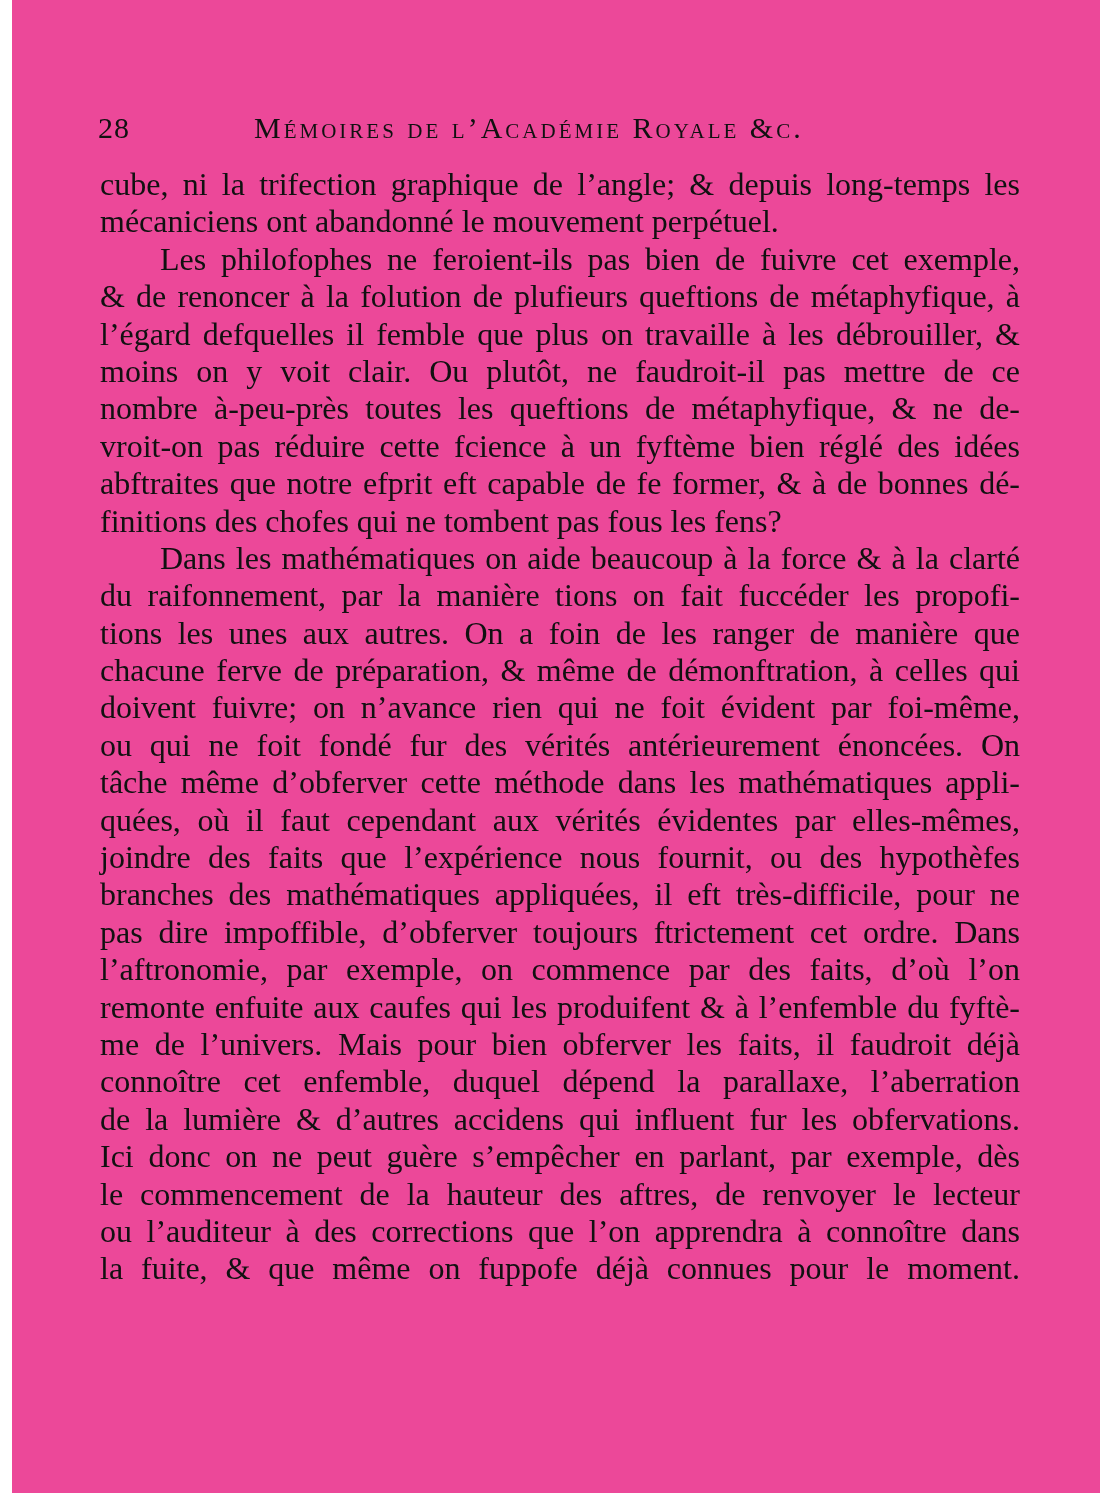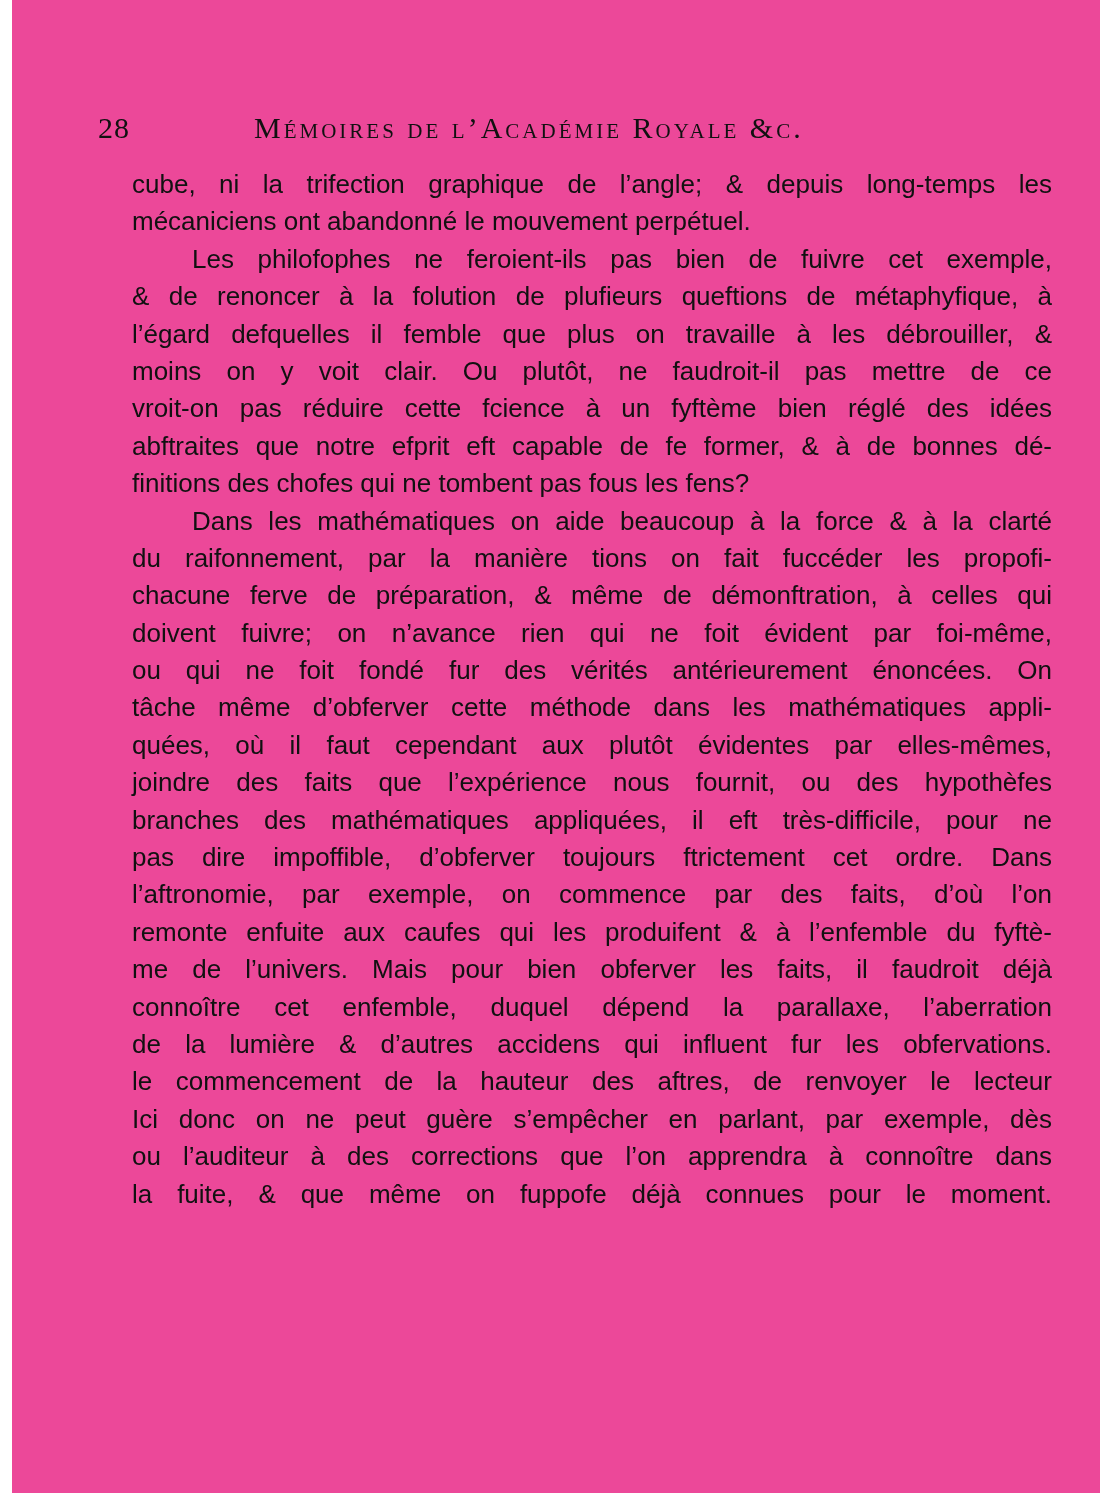--- a/index.html
+++ b/index.html
@@ -7,22 +7,22 @@
   .page { position: absolute; left: 12px; top: 0; width: 1100px; height: 1493px; background: #ec4899; }
   .running-head {
     position: absolute; left: 86px; top: 108px; width: 920px; height: 40px;
     font-family: "Liberation Serif", "DejaVu Serif", serif; color: #111;
     font-size: 30px; line-height: 40px;
   }
   .page-number { position: absolute; left: 0; top: 0; letter-spacing: 1px; }
   .head-title { position: absolute; left: 156px; top: 0; font-variant: small-caps; letter-spacing: 3px; }
   .body-text {
     position: absolute; left: 88px; top: 166px; width: 920px;
-    font-family: Liberation Sans, sans-serif;
-    font-size: 26px; line-height: 37.4px; color: #111; margin-left: 32px;
+    font-family: Liberation Serif, serif;
+    font-size: 32px; line-height: 37.4px; color: #111;
   }
   .line { display: block; height: 37.4px; white-space: nowrap; text-align: justify; text-align-last: justify; }
   .line.last { text-align-last: left; }
   .line.indent { padding-left: 60px; }
 </style>
 </head>
 <body>
 
 <div class="page">
   <div class="running-head">
@@ -35,40 +35,42 @@
     <div>
       <span class="line">cube, ni la trifection graphique de l’angle; &amp; depuis long-temps les</span>
       <span class="line last">mécaniciens ont abandonné le mouvement perpétuel.</span>
     </div>
 
     <div>
       <span class="line indent">Les philofophes ne feroient-ils pas bien de fuivre cet exemple,</span>
       <span class="line">&amp; de renoncer à la folution de plufieurs queftions de métaphyfique, à</span>
       <span class="line">l’égard defquelles il femble que plus on travaille à les débrouiller, &amp;</span>
       <span class="line">moins on y voit clair. Ou plutôt, ne faudroit-il pas mettre de ce</span>
+      <span class="line">nombre à-peu-près toutes les queftions de métaphyfique, &amp; ne de-</span>
       <span class="line">vroit-on pas réduire cette fcience à un fyftème bien réglé des idées</span>
       <span class="line">abftraites que notre efprit eft capable de fe former, &amp; à de bonnes dé-</span>
       <span class="line last">finitions des chofes qui ne tombent pas fous les fens?</span>
     </div>
 
     <div>
       <span class="line indent">Dans les mathématiques on aide beaucoup à la force &amp; à la clarté</span>
       <span class="line">du raifonnement, par la manière tions on fait fuccéder les propofi-</span>
+      <span class="line">tions les unes aux autres. On a foin de les ranger de manière que</span>
       <span class="line">chacune ferve de préparation, &amp; même de démonftration, à celles qui</span>
       <span class="line">doivent fuivre; on n’avance rien qui ne foit évident par foi-même,</span>
       <span class="line">ou qui ne foit fondé fur des vérités antérieurement énoncées. On</span>
       <span class="line">tâche même d’obferver cette méthode dans les mathématiques appli-</span>
-      <span class="line">quées, où il faut cependant aux plutôt évidentes par elles-mêmes,</span>
+      <span class="line">quées, où il faut cependant aux vérités évidentes par elles-mêmes,</span>
       <span class="line">joindre des faits que l’expérience nous fournit, ou des hypothèfes</span>
       <span class="line">branches des mathématiques appliquées, il eft très-difficile, pour ne</span>
       <span class="line">pas dire impoffible, d’obferver toujours ftrictement cet ordre. Dans</span>
       <span class="line">l’aftronomie, par exemple, on commence par des faits, d’où l’on</span>
       <span class="line">remonte enfuite aux caufes qui les produifent &amp; à l’enfemble du fyftè-</span>
       <span class="line">me de l’univers. Mais pour bien obferver les faits, il faudroit déjà</span>
       <span class="line">connoître cet enfemble, duquel dépend la parallaxe, l’aberration</span>
       <span class="line">de la lumière &amp; d’autres accidens qui influent fur les obfervations.</span>
+      <span class="line">Ici donc on ne peut guère s’empêcher en parlant, par exemple, dès</span>
       <span class="line">le commencement de la hauteur des aftres, de renvoyer le lecteur</span>
-      <span class="line">Ici donc on ne peut guère s’empêcher en parlant, par exemple, dès</span>
       <span class="line">ou l’auditeur à des corrections que l’on apprendra à connoître dans</span>
       <span class="line">la fuite, &amp; que même on fuppofe déjà connues pour le moment.</span>
     </div>
   </div>
 </div>
 
 </body></html>

